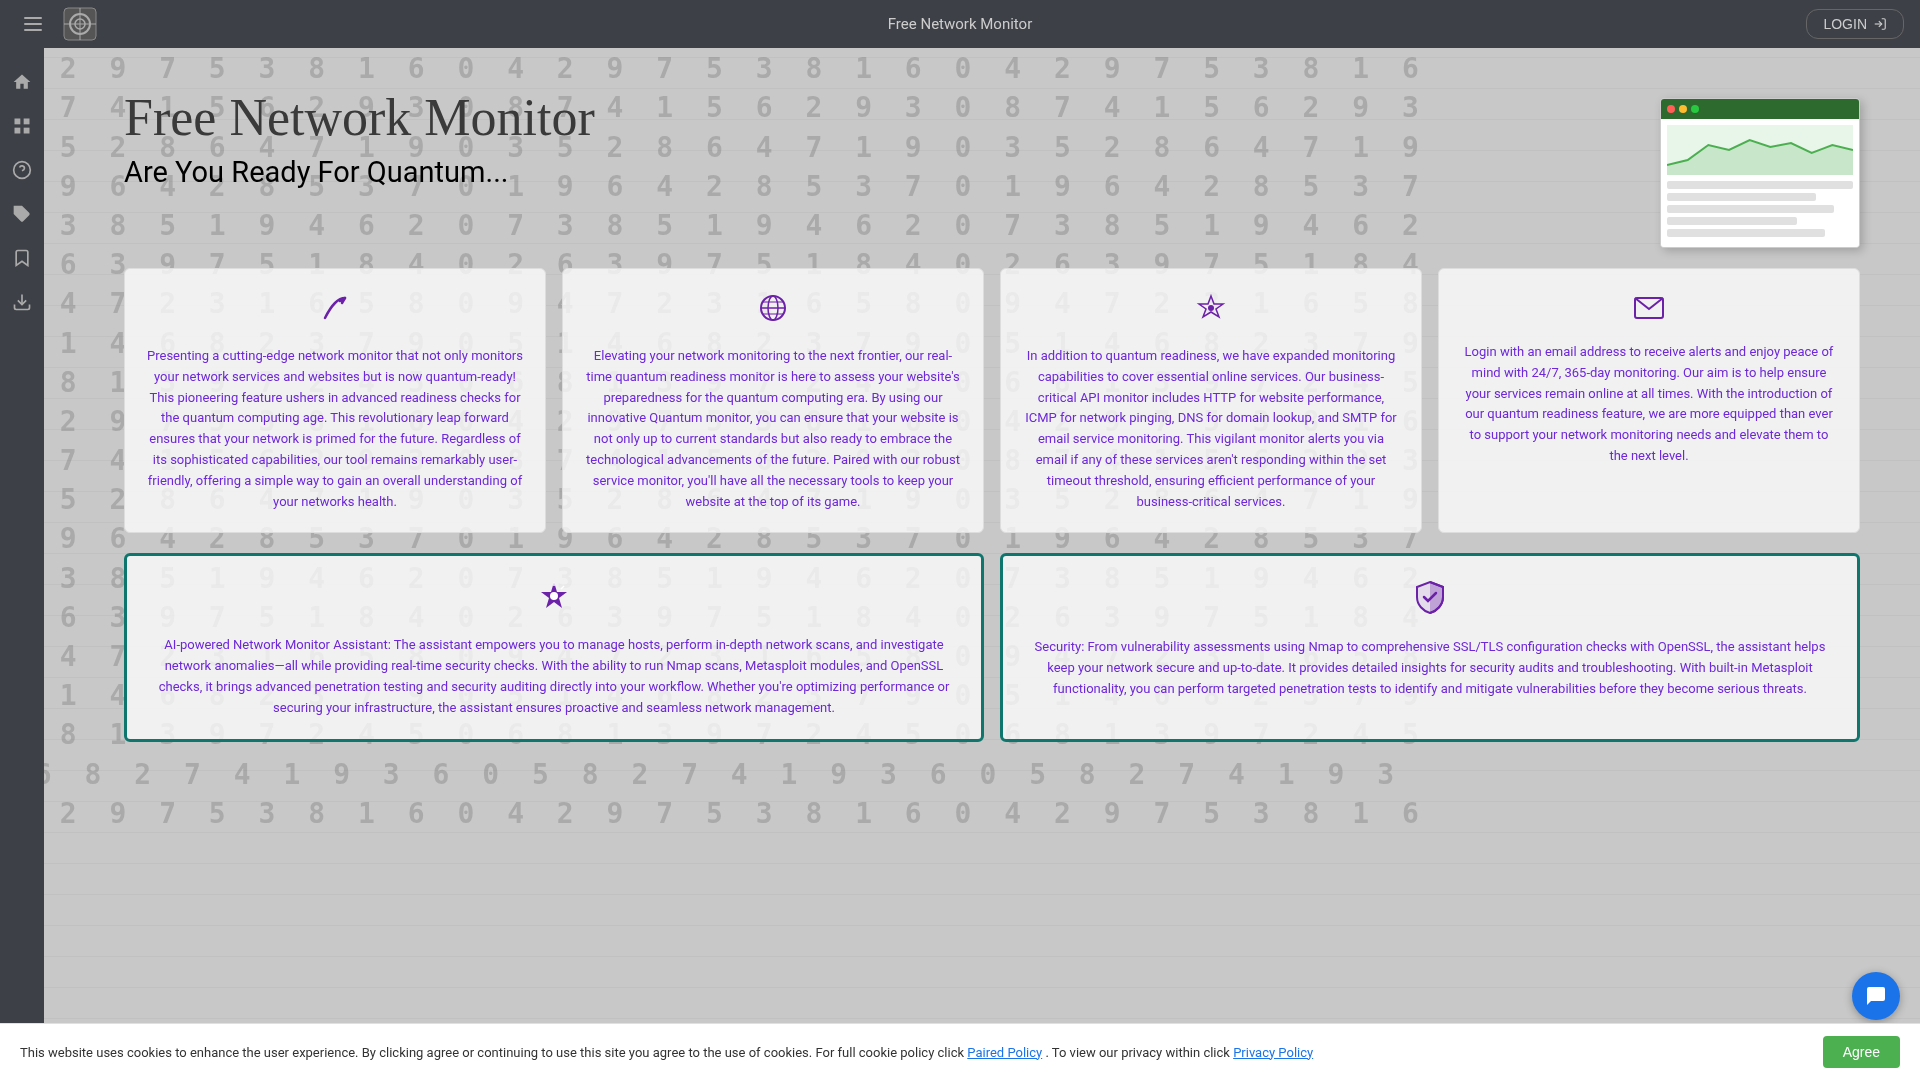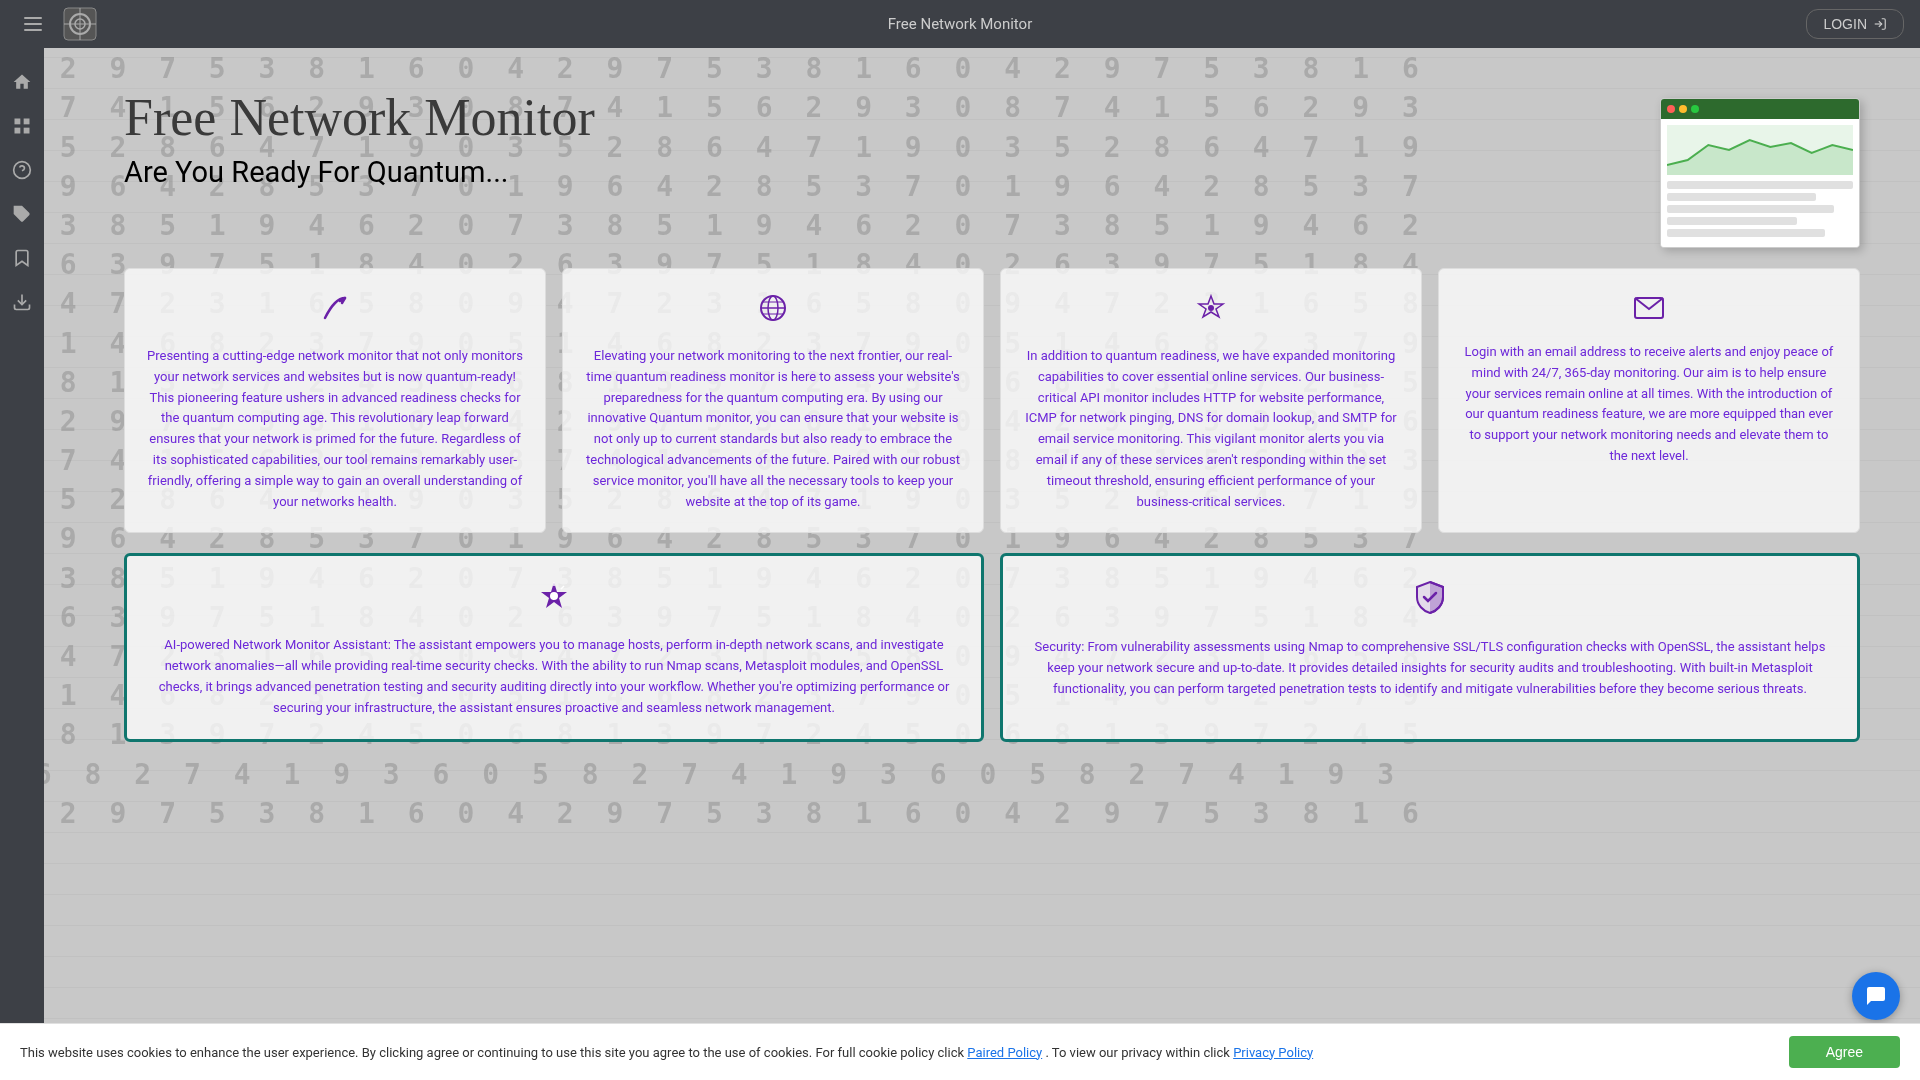--- a/index.html
+++ b/index.html
@@ -306,21 +306,21 @@
     .cookie-link {
       color: #1a73e8;
       text-decoration: underline;
       cursor: pointer;
     }
 
     .agree-btn {
       background: #4caf50;
       color: white;
       border: none;
-      padding: 8px 37px;
+      padding: 8px 20px;
       border-radius: 4px;
       cursor: pointer;
       font-size: 14px;
       margin-left: 20px;
       white-space: nowrap;
     }
 
     
     .chat-btn {
       position: fixed;

